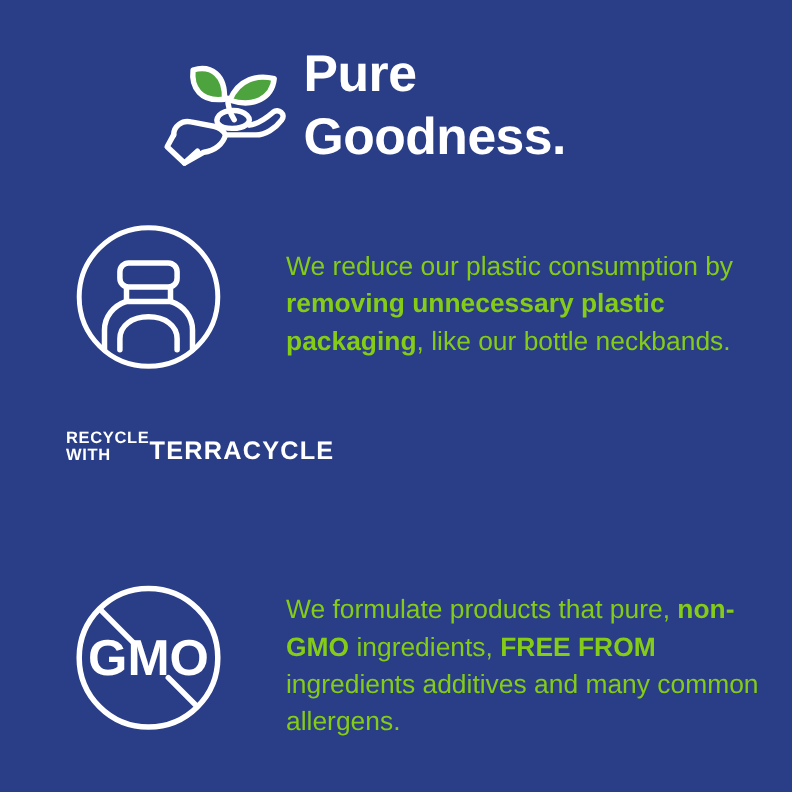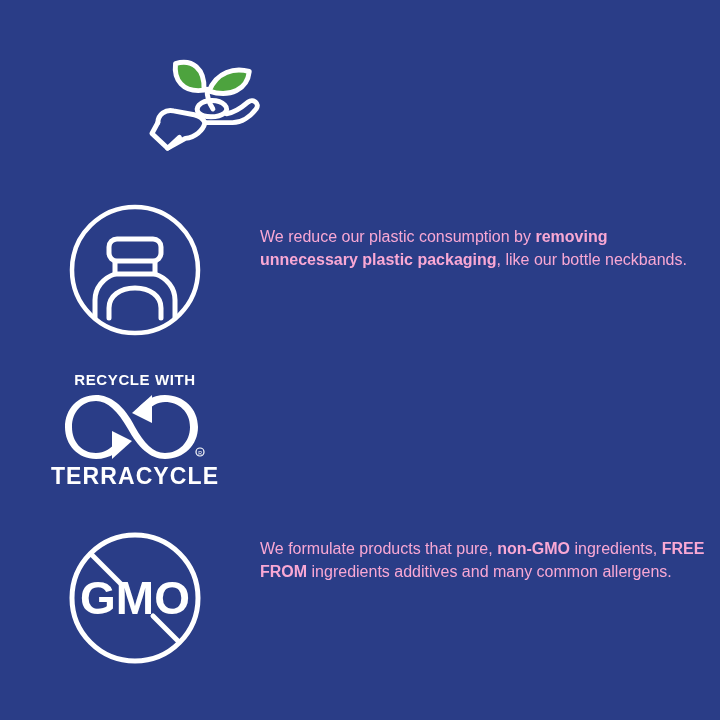--- a/index.html
+++ b/index.html
@@ -56,35 +56,35 @@
     width:260px;
     flex:0 0 260px;
     display:flex;
     justify-content:center;
     align-items:flex-start;
     padding-left:10px;
   }
 
   .text-cell {
     flex:1 1 auto;
-    color:#f9a8d4;
-    font-size:16px;
+    color:#84cc16;
+    font-size:24px;
     line-height:1.42;
     padding-right:14px;
   }
   .row-1 .text-cell { padding-top:26px; }
   .row-2 .text-cell { padding-top:17px; }
   .row-3 .text-cell { padding-top:10px; }
   .text-cell b { font-weight:bold; }
 
   
   .tc-logo {
     width:150px;
     display:flex;
-    flex-direction:column;
+    flex-direction:row;
     align-items:center;
   }
   .tc-top {
     color:#ffffff;
     font-size:15px;
     font-weight:bold;
     letter-spacing:0.6px;
     line-height:1;
     margin-bottom:4px;
   }
@@ -120,20 +120,24 @@
 
         <path d="M10 82 C10 74 18 68 26 70 L47 74 C52 75 56 78 58 82
                  L86 82 C95 82 104 76 110 68
                  C114 63 107 57 102 61 C95 67 88 72 80 73" fill="none" stroke="#ffffff" stroke-width="5" stroke-linecap="round" stroke-linejoin="round"></path>
 
         <path d="M10 82 L4 93 L20 108 L32 97" fill="none" stroke="#ffffff" stroke-width="5" stroke-linecap="round" stroke-linejoin="round"></path>
         <path d="M58 82 C56 90 48 97 38 98 L20 108" fill="none" stroke="#ffffff" stroke-width="5" stroke-linecap="round" stroke-linejoin="round"></path>
       </svg>
     </span>
 
+    <div class="header-title">
+      <span class="line">Pure</span>
+      <span class="line">Goodness.</span>
+    </div>
   </div>
 
   <div class="row row-1">
     <div class="icon-cell">
       <span>
         <svg class="circle-icon" viewBox="0 0 140 140" width="140" height="140" aria-hidden="true">
           <circle cx="70" cy="70" r="63" fill="none" stroke="#ffffff" stroke-width="4.5"></circle>
 
           <rect x="44" y="39" width="52" height="22" rx="8" fill="none" stroke="#ffffff" stroke-width="5" stroke-linejoin="round"></rect>
 

